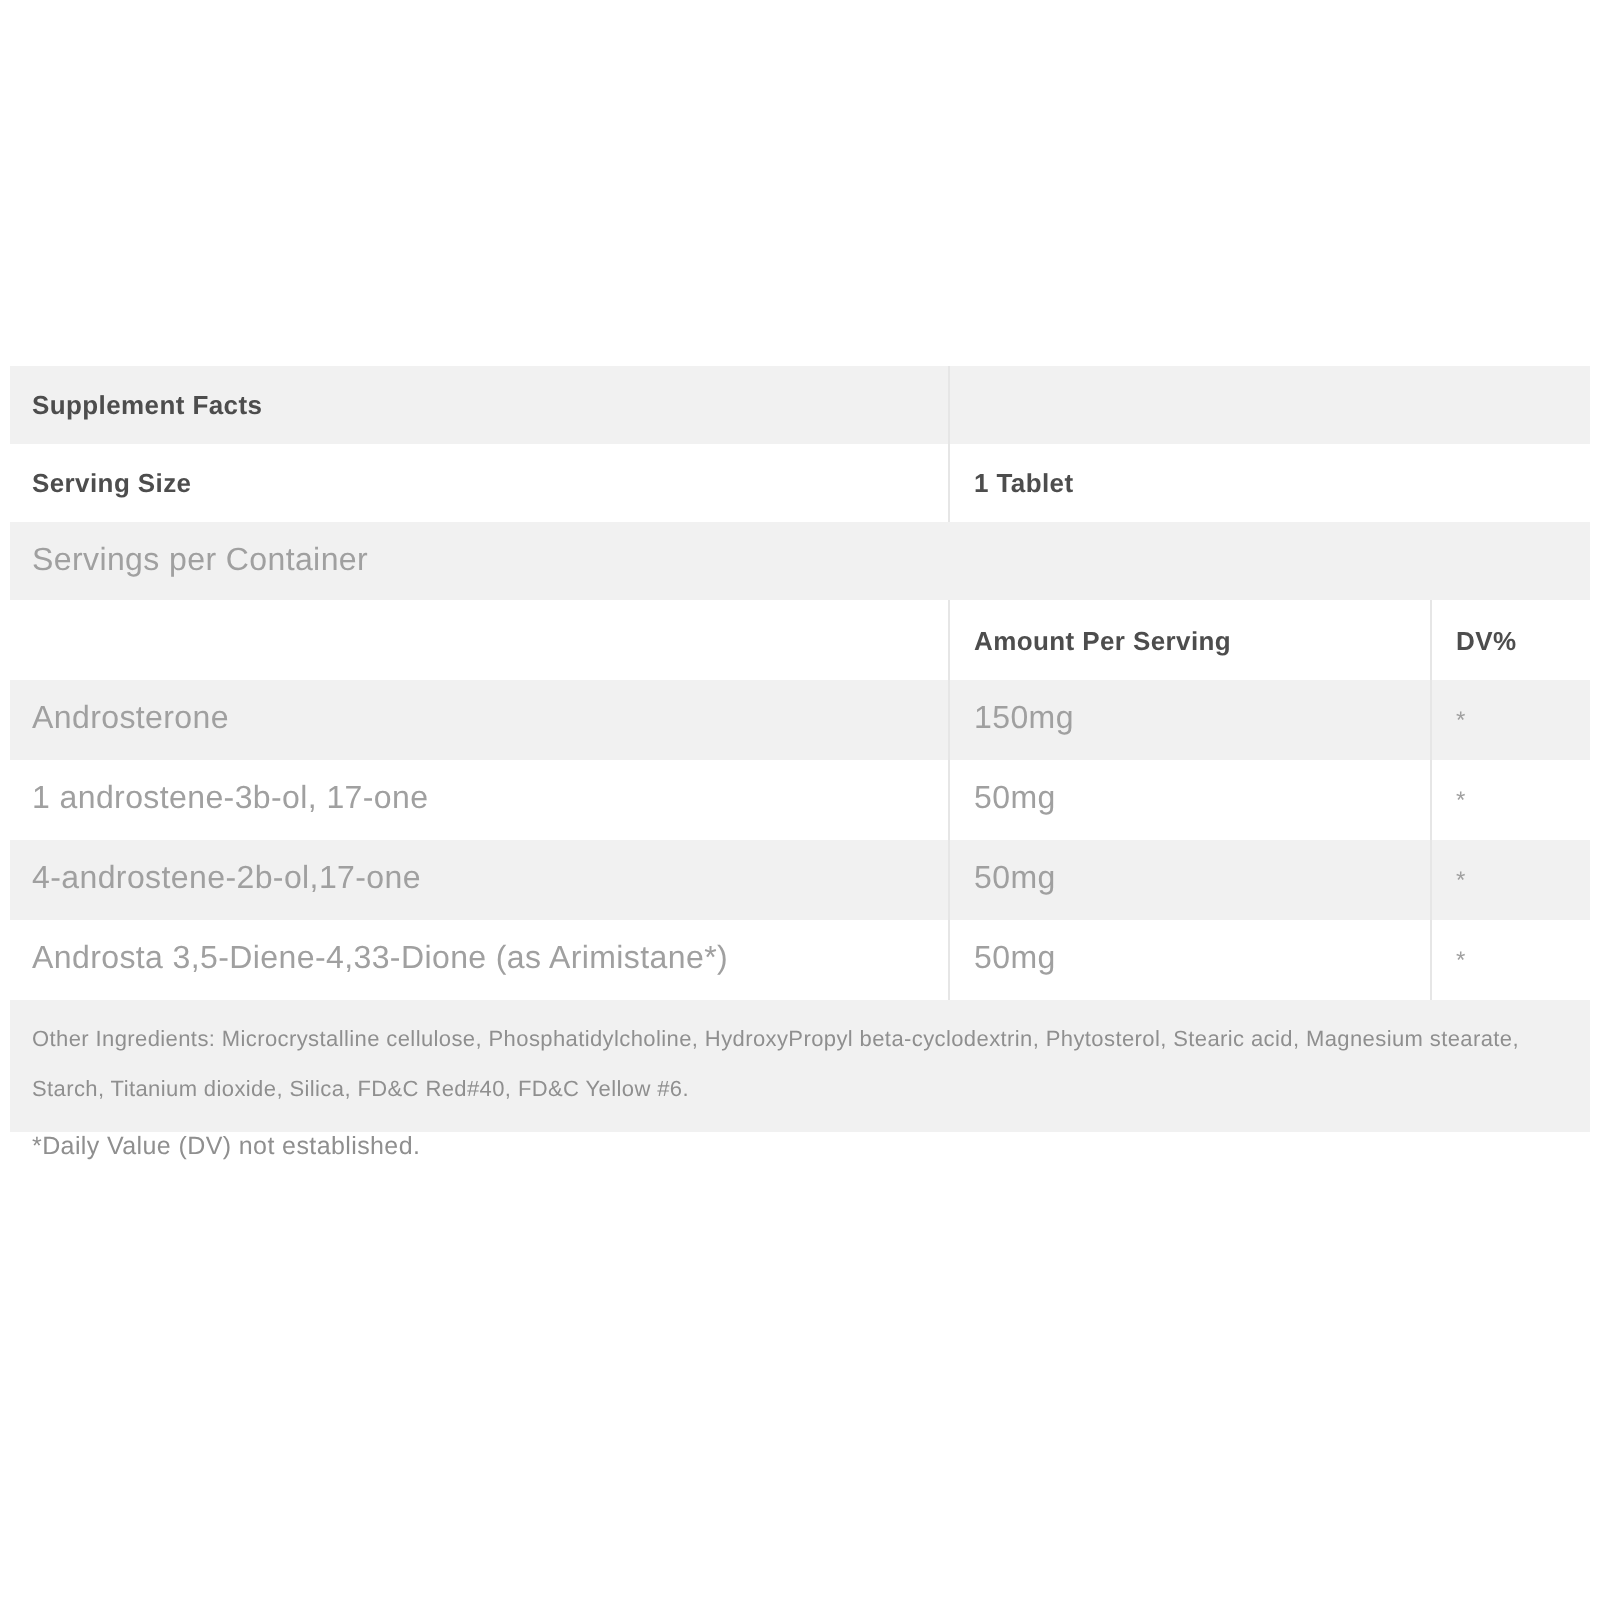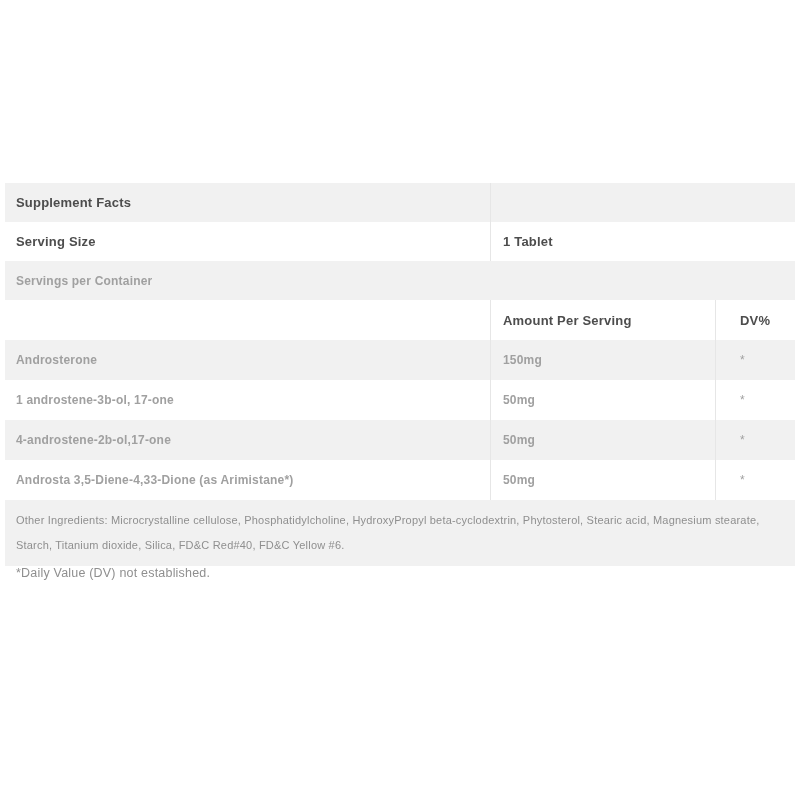--- a/index.html
+++ b/index.html
@@ -20,56 +20,56 @@
   }
   .panel {
     position: absolute;
     top: 183px; left: 5px;
     width: 790px;
   }
   .row {
     display: flex;
     align-items: center;
     width: 100%;
+    gap: 16px;
   }
   .row.gray { background: var(--gray-row); }
   .row.white { background: var(--page-bg); }
   .h39 { height: 39px; }
   .h40 { height: 40px; }
   .col1 {
     flex: 1 1 auto;
     padding-left: 11px;
     height: 100%;
     display: flex; align-items: center;
   }
   .col2 {
     width: 225px; flex: 0 0 225px;
     padding-left: 12px;
     border-left: 1px solid var(--divider);
     height: 100%;
     display: flex; align-items: center;
   }
   .col3 {
     width: 80px; flex: 0 0 80px;
-    padding-left: 24px;
+    padding-left: 12px;
     height: 100%;
     display: flex; align-items: center;
   }
   .col3.bordered { border-left: 1px solid var(--divider); }
   .bold-text {
     font-size: 13px;
     font-weight: bold;
     color: var(--text-dark);
     letter-spacing: 0.2px;
   }
   .light-text {
-    font-size: 12px;
+    font-size: 16px;
     color: var(--text-light);
     letter-spacing: 0.2px;
-    font-weight: bold;
   }
   .dv-star {
     font-size: 12px;
     color: var(--text-light);
   }
   .other-ingredients {
     background: var(--gray-row);
     padding: 8px 18px 8px 11px;
     min-height: 62px;
     display: flex;

